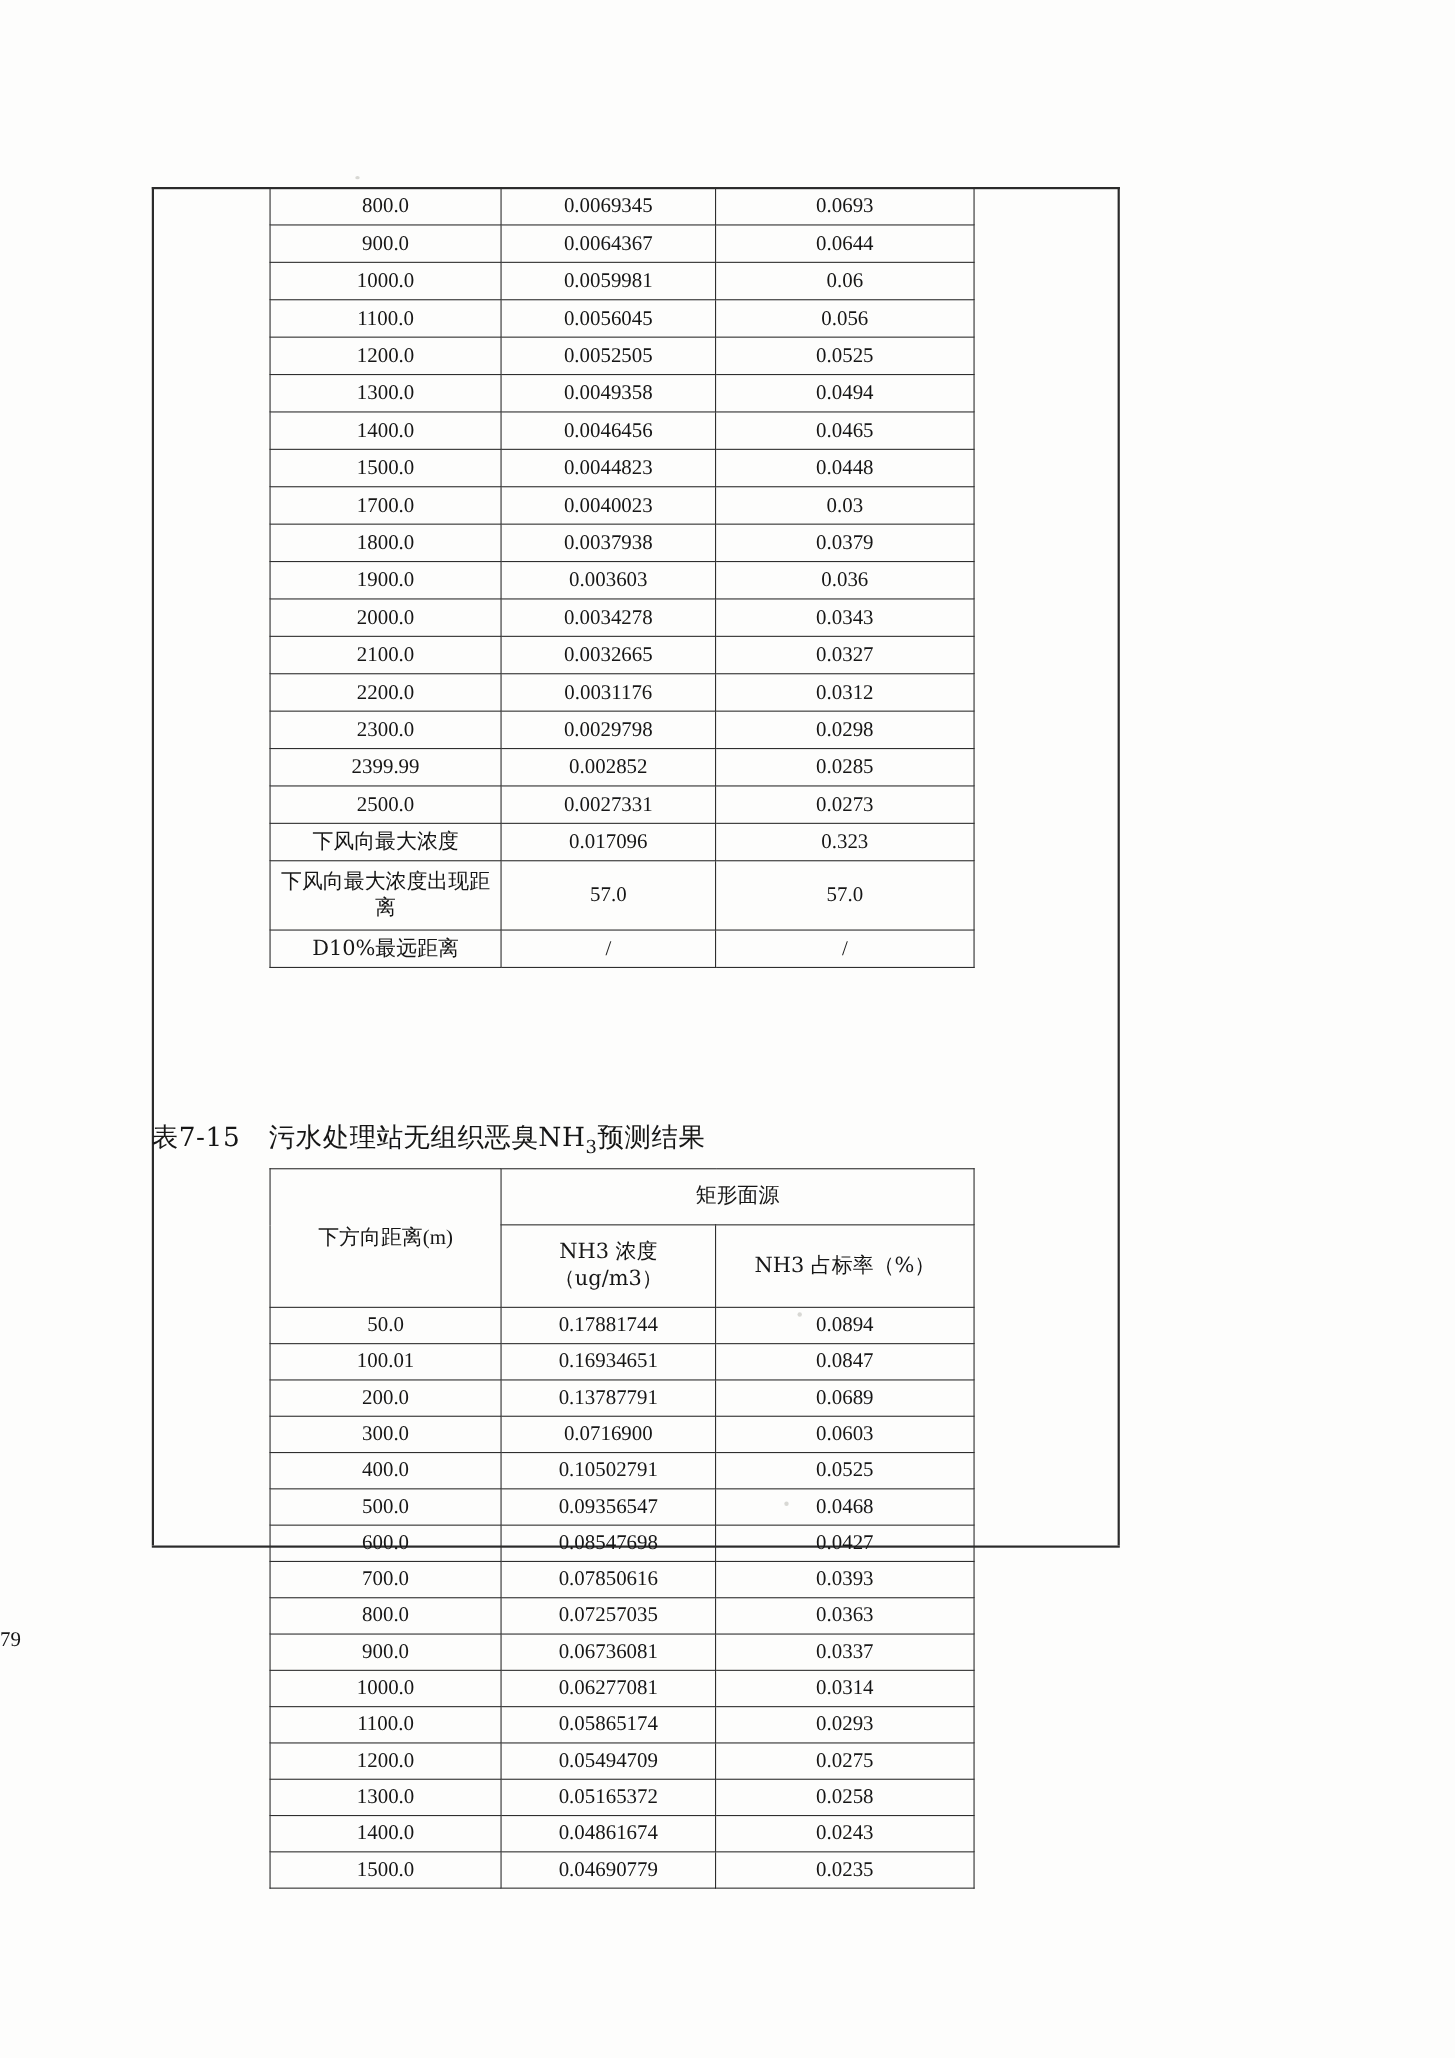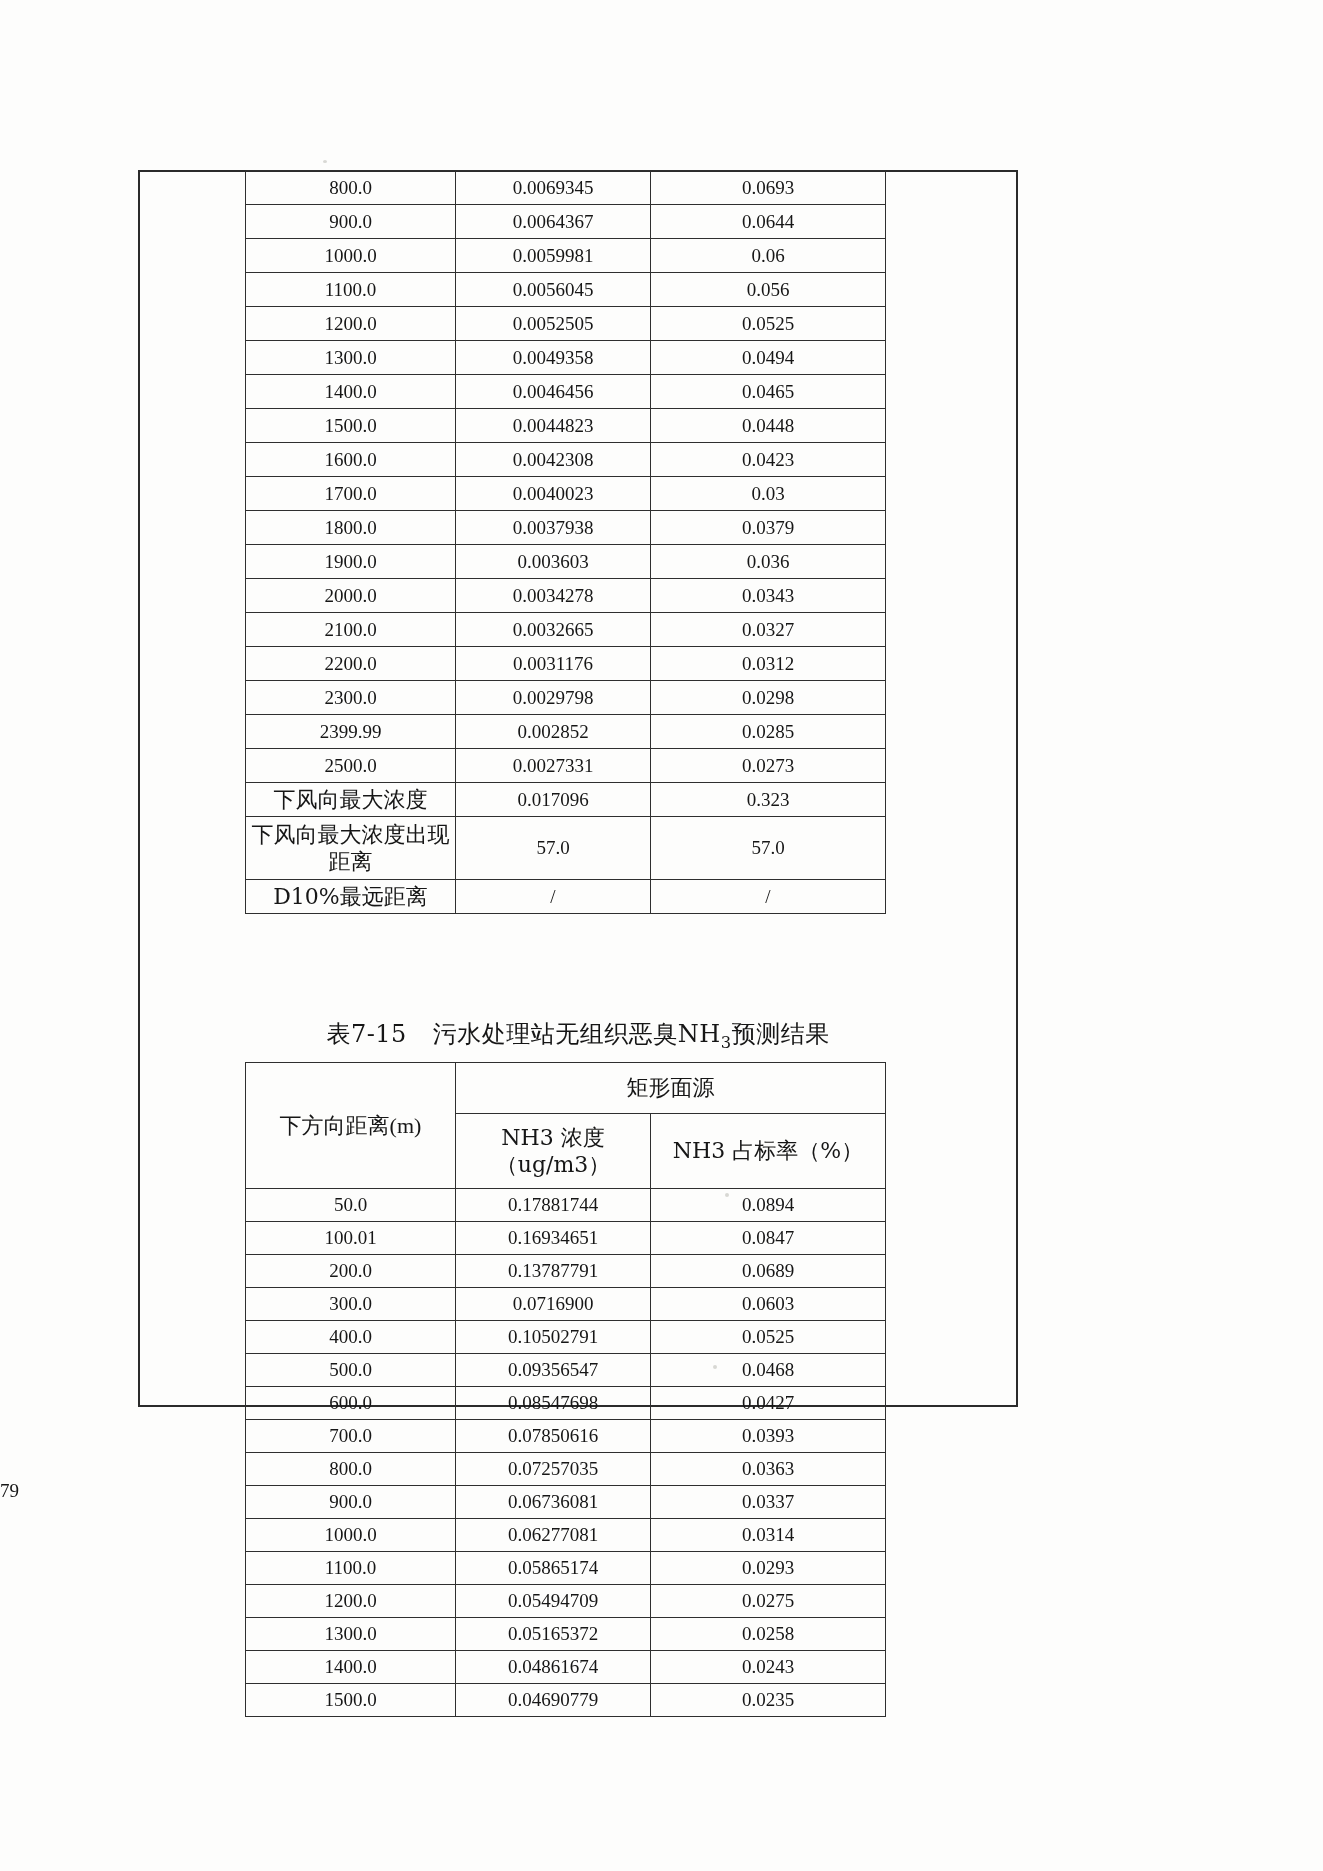--- a/index.html
+++ b/index.html
@@ -63,39 +63,39 @@
     text-align: center;
     vertical-align: middle;
     font-weight: normal;
     font-size: 19px;
     line-height: 1.25;
     padding: 2px 4px;
     font-family: "Liberation Serif", "DejaVu Serif", serif;
   }
   table.doc-table td.cjk, table.doc-table th.cjk {
     font-family: "DejaVu Serif", "Liberation Serif", serif;
-    font-size: 22px;
+    font-size: 19px;
   }
 
   
   #table-upper {
     left: 245px;
     top: 170px;
     width: 640px;
   }
   #table-upper td { height: 29px; }
   #table-upper td.two-line { height: 58px; }
 
   
   .caption {
     position: absolute;
     left: 138px;
     top: 1018px;
     width: 880px;
-    text-align: center;
+    text-align: left;
     font-size: 24px;
     letter-spacing: 0.5px;
     font-family: "DejaVu Serif", "Liberation Serif", serif;
     white-space: nowrap;
   }
   .caption .cap-gap { display: inline-block; width: 26px; }
   .caption sub { font-size: 0.68em; }
 
   
   #table-lower {
@@ -170,25 +170,20 @@
       </tr>
       <tr>
         <td>1400.0</td>
         <td>0.0046456</td>
         <td>0.0465</td>
       </tr>
       <tr>
         <td>1500.0</td>
         <td>0.0044823</td>
         <td>0.0448</td>
-      </tr>
-      <tr>
-        <td>1600.0</td>
-        <td>0.0042308</td>
-        <td>0.0423</td>
       </tr>
       <tr>
         <td>1700.0</td>
         <td>0.0040023</td>
         <td>0.03</td>
       </tr>
       <tr>
         <td>1800.0</td>
         <td>0.0037938</td>
         <td>0.0379</td>

